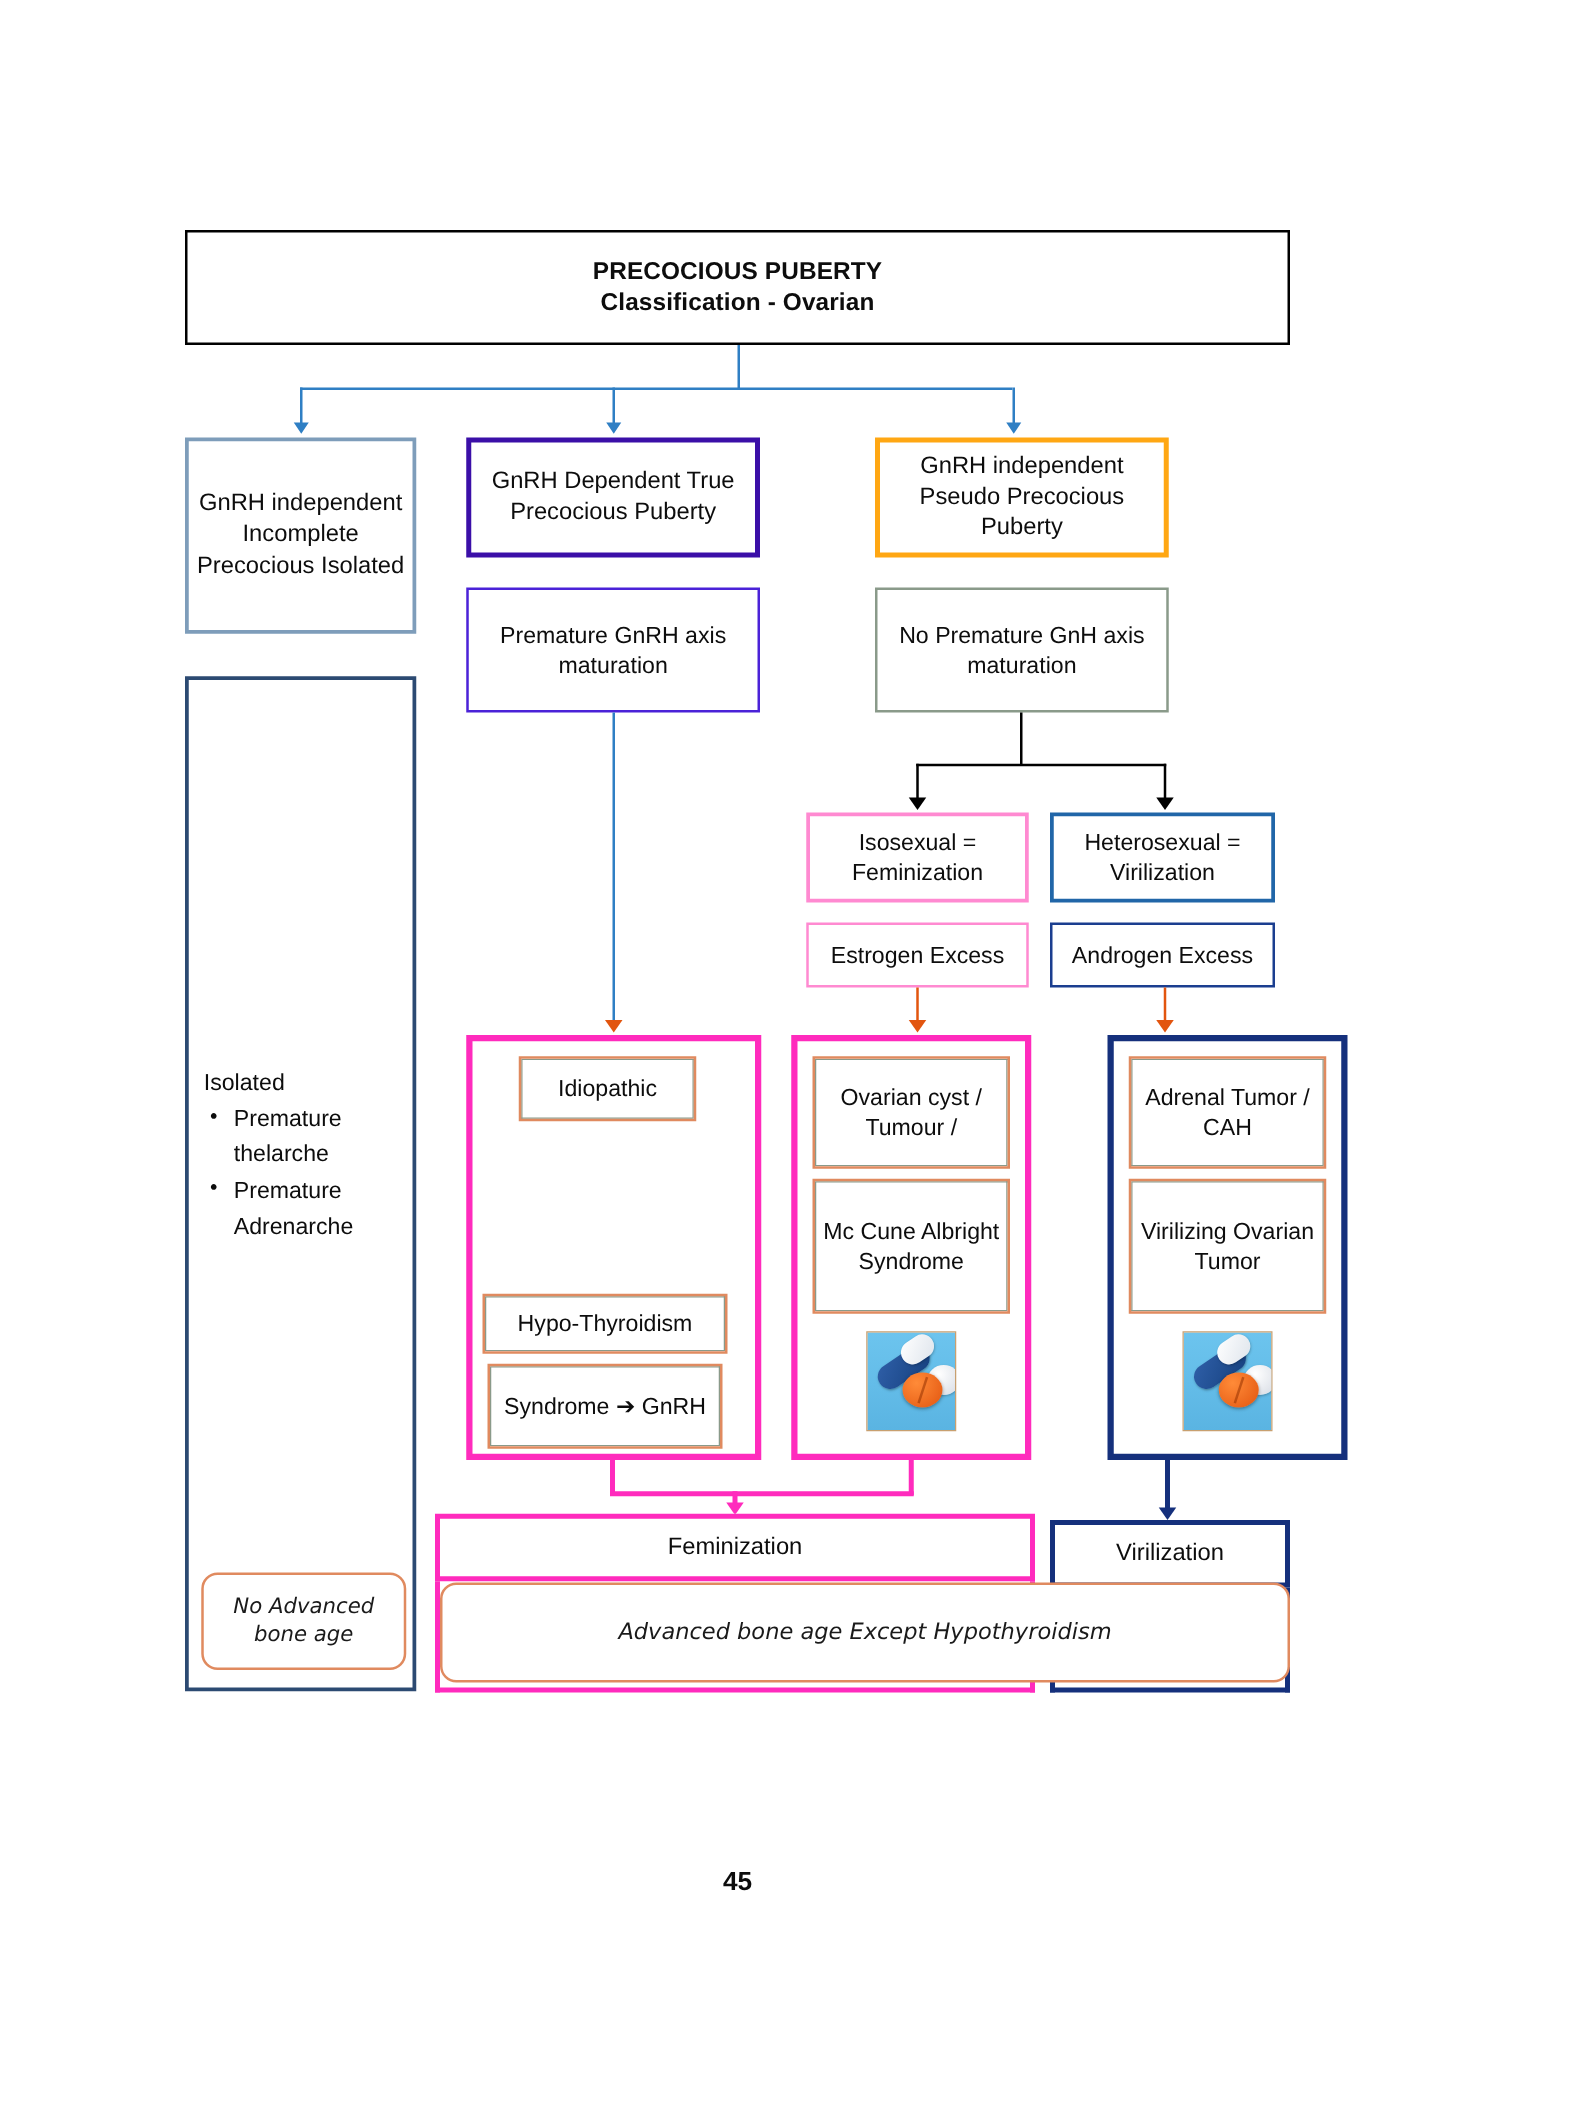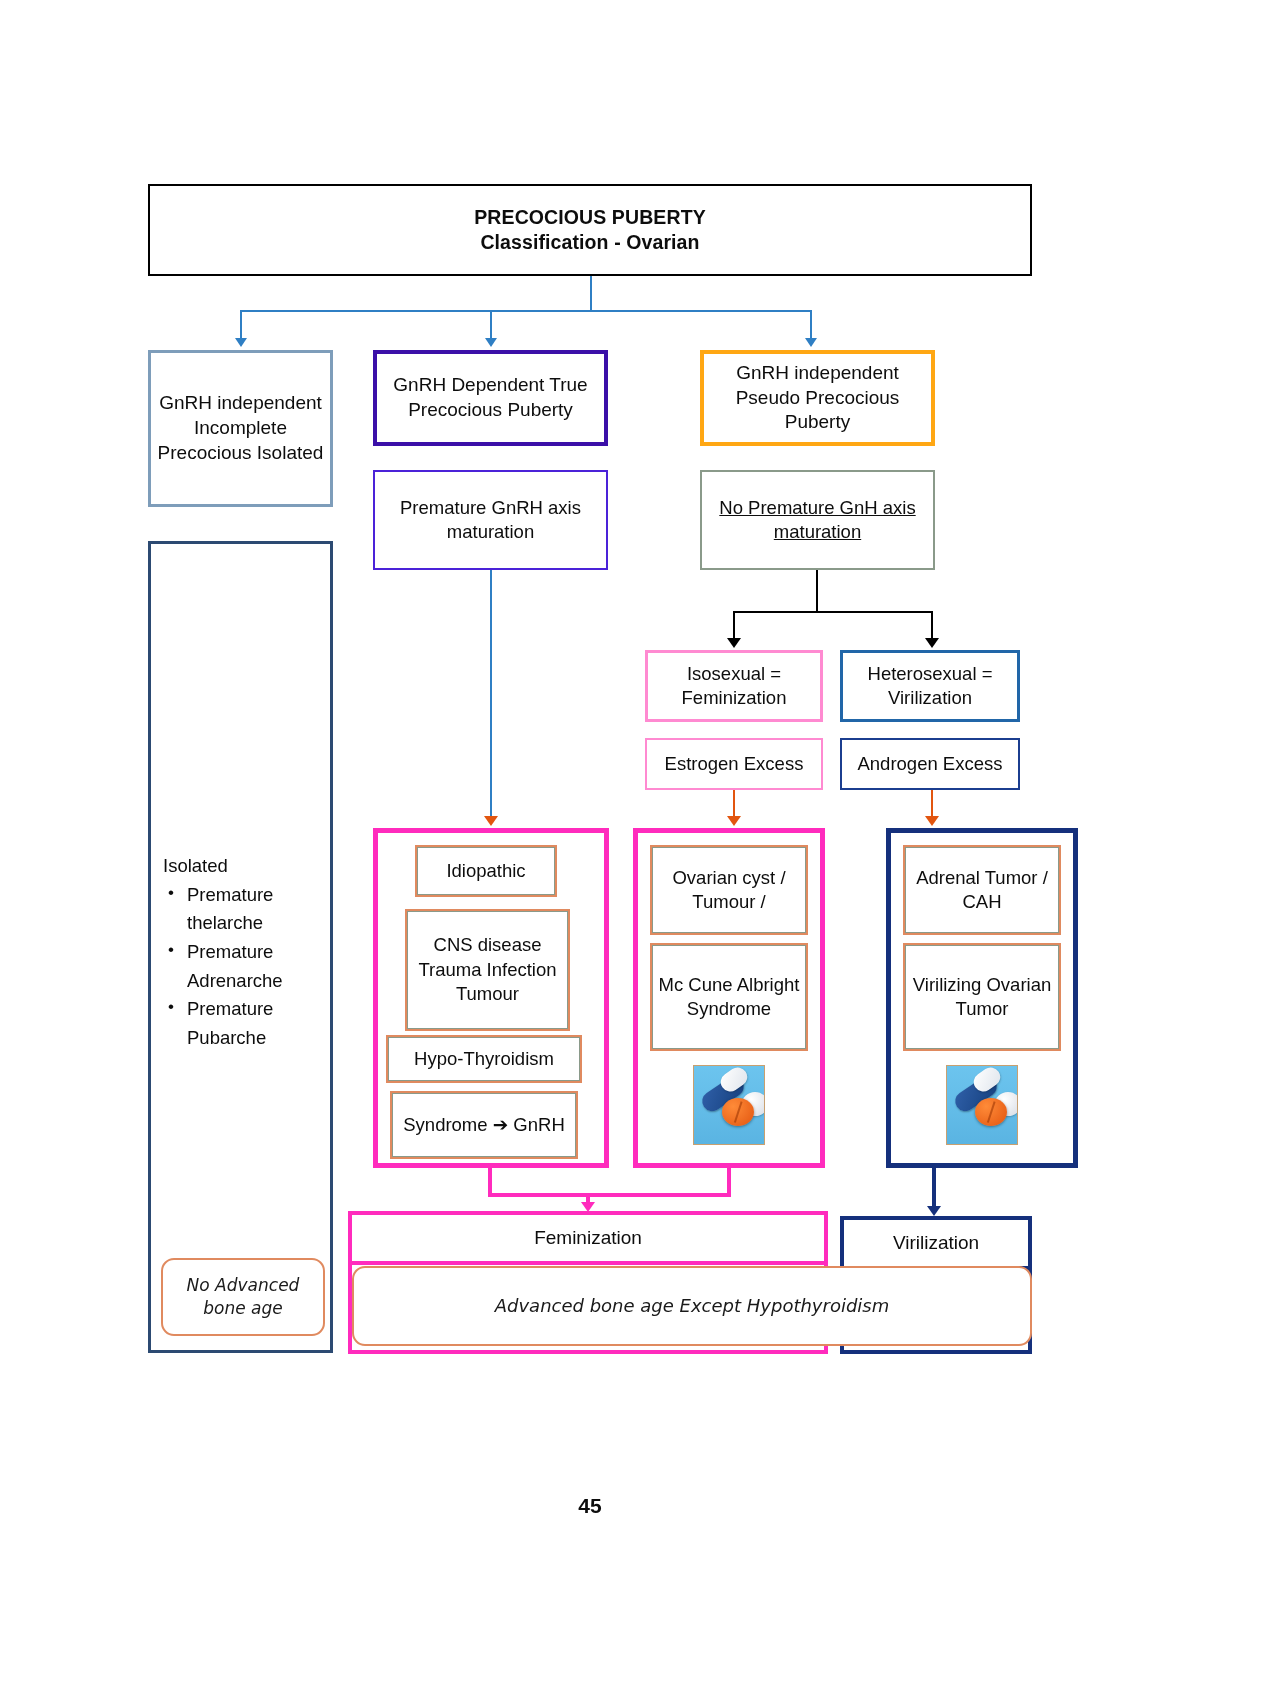--- a/index.html
+++ b/index.html
@@ -56,21 +56,20 @@
   
   #box-prem-axis{
     left:373px; top:470px; width:235px; height:100px;
     border:2px solid #4b22d8;
     font-size:18.5px;
   }
   #box-no-prem-axis{
     left:700px; top:470px; width:235px; height:100px;
     border:2px solid #8a9a8a;
     font-size:18.5px;
-    text-decoration:underline;
   }
 
   
   #box-isosexual{
     left:645px; top:650px; width:178px; height:72px;
     border:3px solid #ff8ad1;
     font-size:18.5px;
   }
   #box-heterosexual{
     left:840px; top:650px; width:180px; height:72px;
@@ -389,34 +388,30 @@
 
   <div class="ln-orng" style="left:931px;top:790px;width:2px;height:28px;"></div>
   <div class="arrow-dn orange" style="left:925px;top:816px;"></div>
 
   <div id="container-isolated">
     <div id="isolated-list">
       <div class="head">Isolated</div>
       <ul>
         <li>Premature thelarche</li>
         <li>Premature Adrenarche</li>
-        <li>Premature Pubarche</li>
       </ul>
     </div>
     <div id="box-no-adv-bone">
       <span class="txt">No Advanced bone age</span>
     </div>
   </div>
 
   <div id="container-mid">
     <div class="inner" id="mid-idiopathic">
       <span class="txt">Idiopathic</span>
-    </div>
-    <div class="inner" id="mid-cns">
-      <span class="txt">CNS disease Trauma Infection Tumour</span>
     </div>
     <div class="inner" id="mid-hypothyroid">
       <span class="txt">Hypo-Thyroidism</span>
     </div>
     <div class="inner" id="mid-syndrome">
       <span class="txt">Syndrome ➔ GnRH</span>
     </div>
   </div>
 
   <div id="container-estro">

